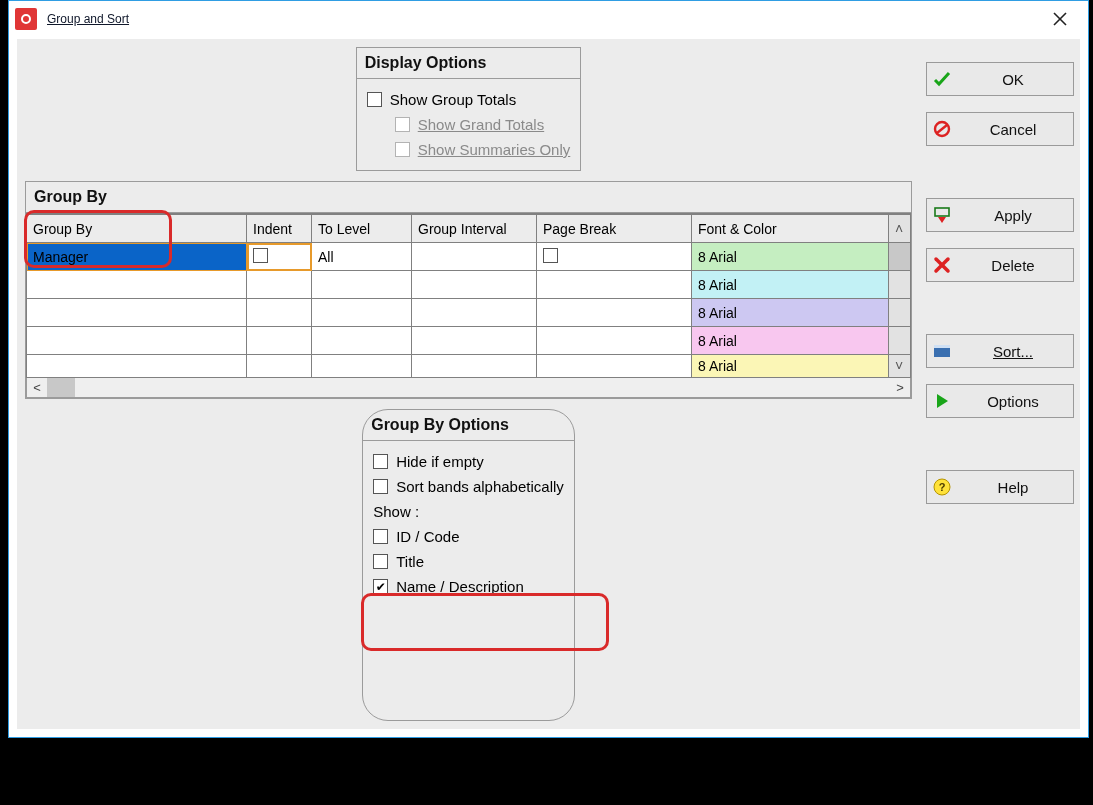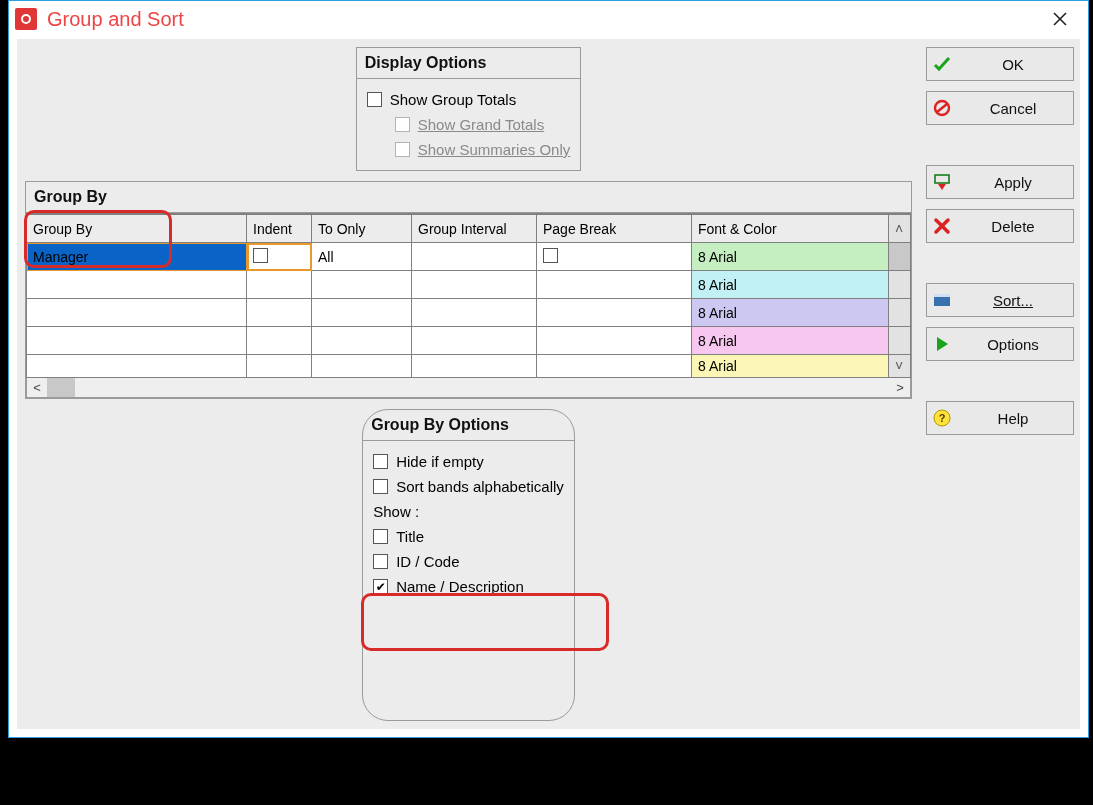--- a/index.html
+++ b/index.html
@@ -36,22 +36,23 @@
     border-radius: 2px;
     margin-right: 10px;
     display: flex; align-items:center; justify-content:center;
   }
   .titlebar .app-icon .ring {
     width: 10px; height: 10px;
     border: 2px solid #fff;
     border-radius: 50%;
   }
   .titlebar .title {
-    font-size: 20px;
-    color: #ef4444;
+    font-size: 12px;
+    color: #0f172a;
+    text-decoration: underline;
   }
   .titlebar .spacer { flex: 1; }
   .titlebar .close {
     width: 40px; height: 28px;
     display:flex; align-items:center; justify-content:center;
     cursor: pointer;
   }
   .titlebar .close svg { width:14px; height:14px; }
 
   
@@ -64,24 +65,24 @@
   .main-col {
     flex: 1;
     padding: 8px 8px 8px 8px;
     display: flex;
     flex-direction: column;
     gap: 10px;
     align-items: center;
   }
   .side-col {
     width: 160px;
-    padding: 8px 6px;
+    padding: 23px 6px;
     display:flex;
     flex-direction:column;
-    gap: 10px;
+    gap: 16px;
   }
 
   
   .panel {
     border: 1px solid #9b9b9b;
     background: #ececec;
   }
   .panel-title {
     font-weight: bold;
     font-size: 16px;
@@ -284,21 +285,21 @@
               <col class="gb-col-tolevel">
               <col class="gb-col-interval">
               <col class="gb-col-pagebreak">
               <col class="gb-col-font">
               <col class="gb-col-vscroll">
             </colgroup>
             <thead>
               <tr>
                 <th class="gb-header-groupby-th">Group By</th>
                 <th>Indent</th>
-                <th>To Only</th>
+                <th>To Level</th>
                 <th>Group Interval</th>
                 <th>Page Break</th>
                 <th>Font &amp; Color</th>
                 <th class="gb-vscroll-cell">˄</th>
               </tr>
             </thead>
             <tbody>
               <tr>
                 <td class="gb-cell-selected">Manager</td>
                 <td class="gb-cell-center gb-cell-active-border"><span class="chk"></span></td>
@@ -365,25 +366,25 @@
             <span class="chk"></span>
             <span>Hide if empty</span>
           </div>
           <div class="chk-row">
             <span class="chk"></span>
             <span>Sort bands alphabetically</span>
           </div>
           <div class="static-label">Show :</div>
           <div class="chk-row">
             <span class="chk"></span>
+            <span>ID / Code</span>
+          </div>
+          <div class="chk-row">
+            <span class="chk"></span>
             <span>Title</span>
-          </div>
-          <div class="chk-row">
-            <span class="chk"></span>
-            <span>ID / Code</span>
           </div>
           <div class="chk-row">
             <span class="chk checked"></span>
             <span>Name / Description</span>
           </div>
         </div>
 
         <div class="callout" style="left:-2px; top:183px; width:248px; height:58px;"></div>
       </div>
 

